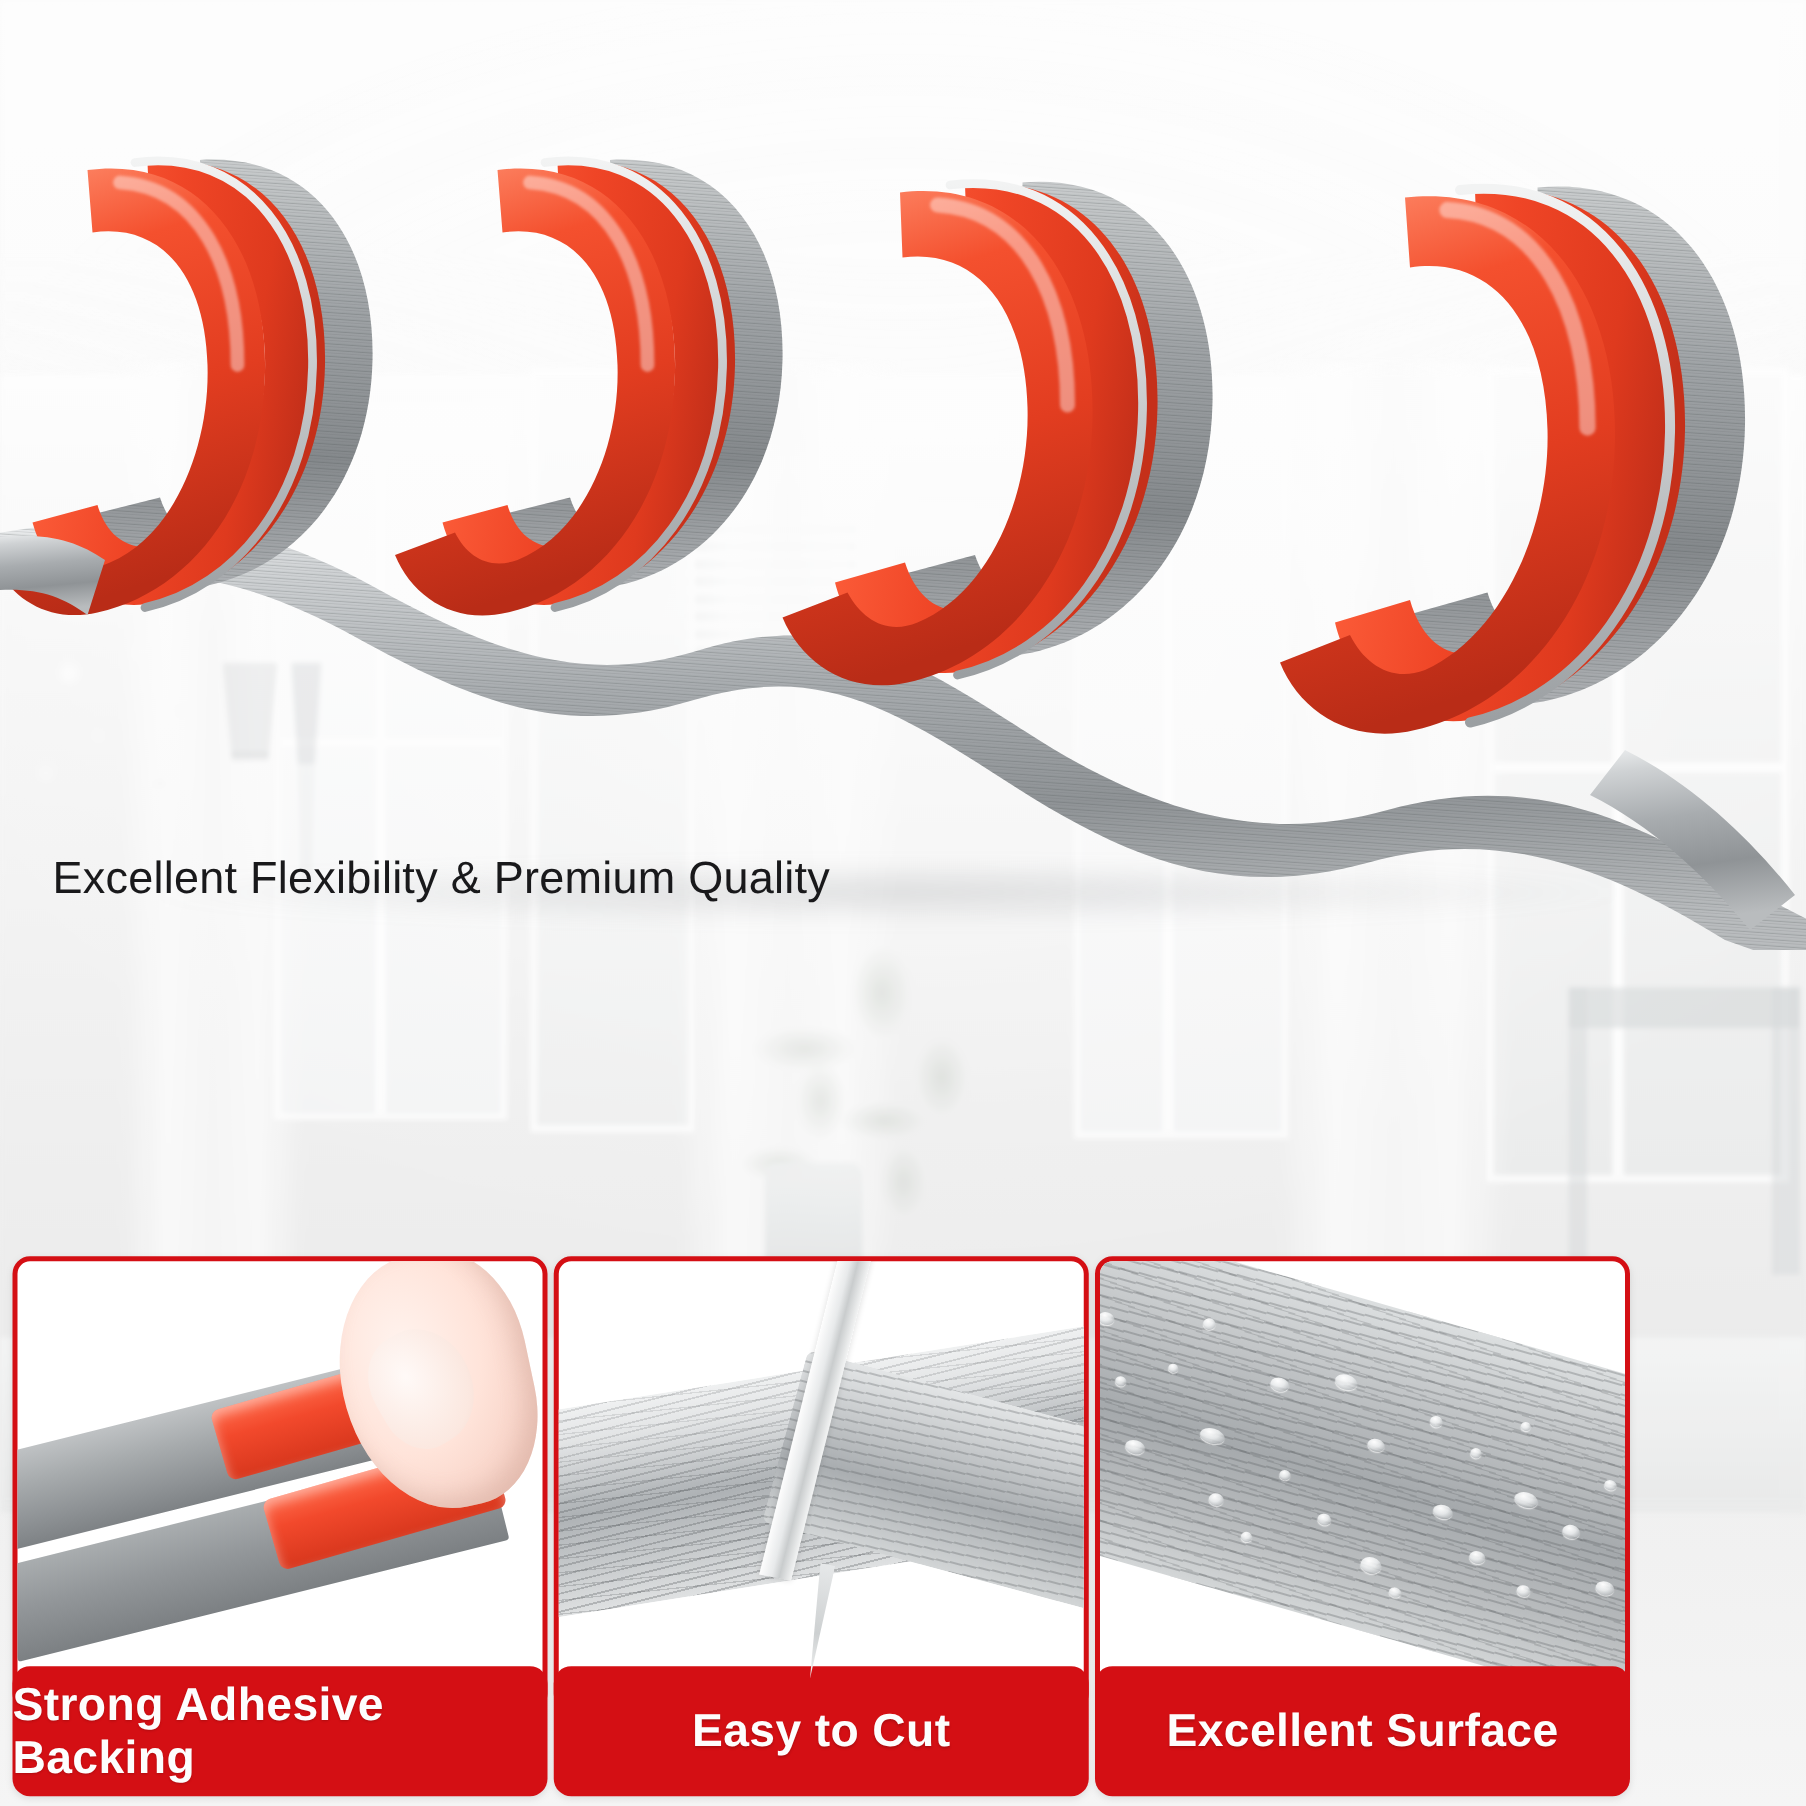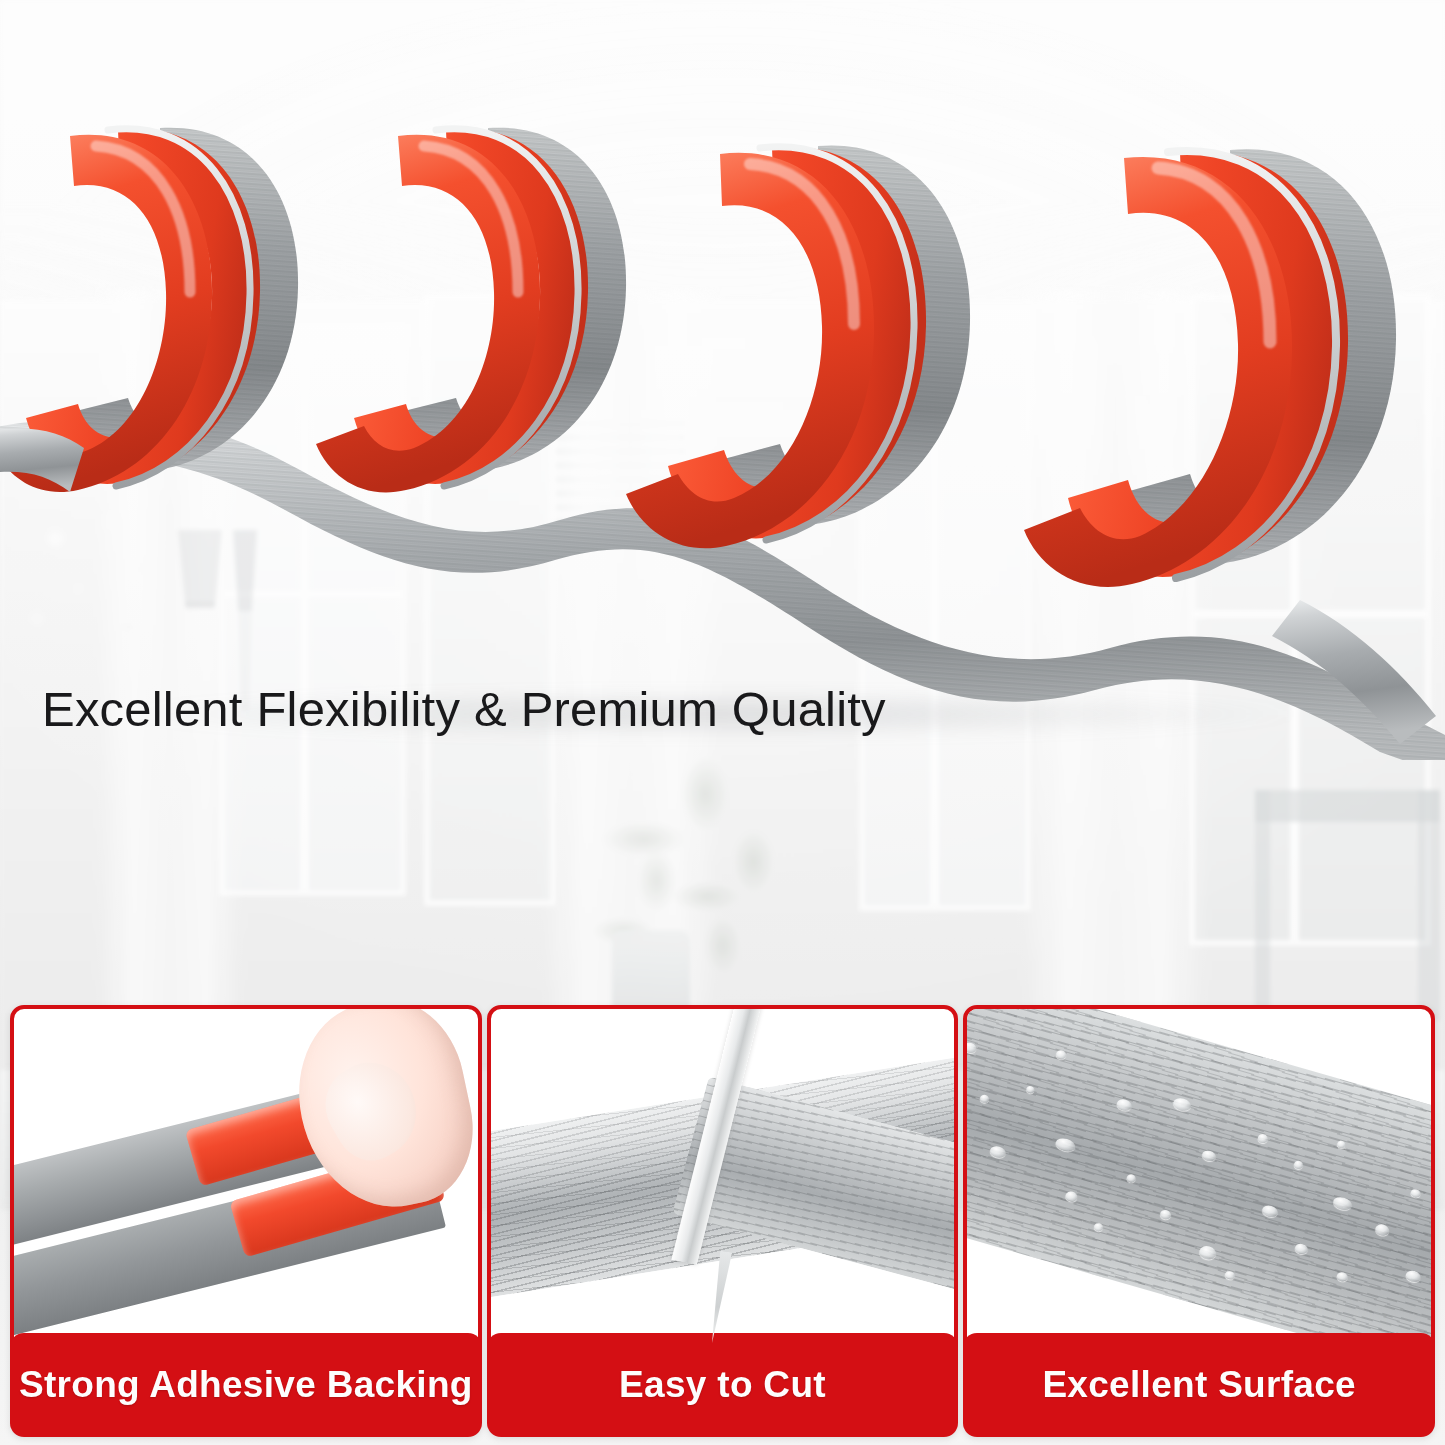--- a/index.html
+++ b/index.html
@@ -135,29 +135,29 @@
     line-height:.98;
     letter-spacing:2px;
     text-shadow:0 1px 0 rgba(255,255,255,.45);
   }
   .headline h1 .ln { display:block; }
   .headline h2 {
     margin-top:26px;
     color:#19191b;
     font-family:"Liberation Sans", sans-serif;
     font-weight:400;
-    font-size:49px;
+    font-size:36px;
     letter-spacing:.2px;
     white-space:nowrap;
   }
 
   
   .features {
     position:absolute; left:10px; top:1005px;
-    width:1425px; height:432px;
+    width:1294px; height:432px;
     display:flex; gap:5px;
   }
   .feature {
     position:relative; flex:1 1 0;
     display:flex; flex-direction:column;
     filter:drop-shadow(0 2px 3px rgba(0,0,0,.10));
   }
   .feature-photo {
     position:relative;
     flex:1 1 auto;

